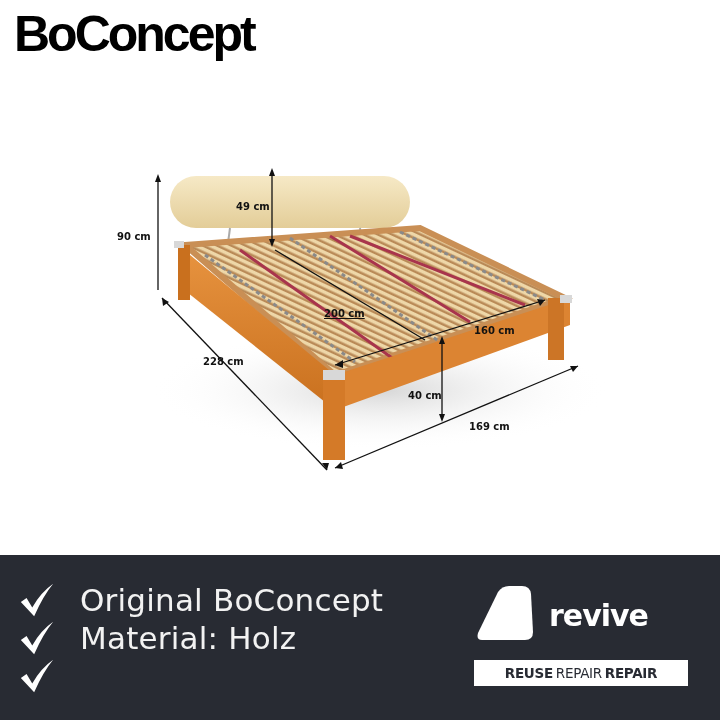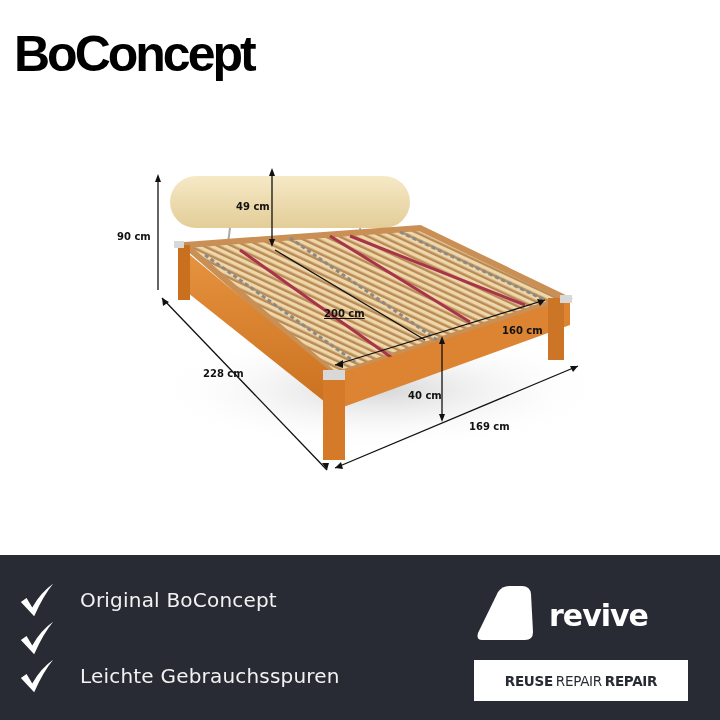--- a/index.html
+++ b/index.html
@@ -1,25 +1,25 @@
 <!DOCTYPE html>
 <html><head>
 <meta charset="utf-8">
 <style>
   html,body{margin:0;padding:0;}
   body{width:720px;height:720px;overflow:hidden;background:#ffffff;font-family:"Liberation Sans",sans-serif;position:relative;}
-  .logo{position:absolute;left:14px;top:24px;font-family:"Liberation Sans",sans-serif;font-weight:bold;font-size:50px;letter-spacing:-3px;color:#000;line-height:60px;}
+  .logo{position:absolute;left:14px;top:4px;font-family:"Liberation Sans",sans-serif;font-weight:bold;font-size:50px;letter-spacing:-3px;color:#000;line-height:60px;}
   .scene{position:absolute;left:0;top:80px;width:720px;height:475px;}
   .dim{position:absolute;font-family:"DejaVu Sans",sans-serif;font-weight:bold;font-size:10px;color:#111;white-space:nowrap;}
   .footer{position:absolute;left:0;top:555px;width:720px;height:165px;background:#282b33;}
   .feat{position:absolute;left:18px;display:flex;align-items:center;}
   .feat .check{width:38px;height:38px;margin-right:24px;}
-  .feat .txt{font-family:"DejaVu Sans",sans-serif;font-size:20px;color:#f2f2f2;font-weight:normal;letter-spacing:0.2px;}
+  .feat .txt{font-family:"DejaVu Sans",sans-serif;font-size:31px;color:#f2f2f2;font-weight:normal;letter-spacing:0.2px;}
   .revive-word{position:absolute;left:549px;top:586px;font-family:"DejaVu Sans",sans-serif;font-weight:bold;font-size:30px;color:#fff;letter-spacing:-1px;line-height:60px;}
-  .tagline{position:absolute;left:474px;top:660px;width:214px;height:41px;background:#fff;display:flex;align-items:center;justify-content:center;font-family:"DejaVu Sans",sans-serif;font-size:13.5px;color:#282b33;letter-spacing:-0.3px;}
+  .tagline{position:absolute;left:474px;top:660px;width:214px;height:26px;background:#fff;display:flex;align-items:center;justify-content:center;font-family:"DejaVu Sans",sans-serif;font-size:13.5px;color:#282b33;letter-spacing:-0.3px;}
   .tagline b{font-weight:bold;}
   .tagline span{margin:4px 3px;}
 </style>
 </head>
 <body>
 
 <div class="logo">BoConcept</div>
 
 <div class="scene">
   <svg width="720" height="475" viewBox="0 80 720 475">
@@ -89,44 +89,44 @@
       <polygon points="442,422 439,414 445,414"></polygon>
       <polygon points="327,470 322,463 329,463"></polygon>
       <polygon points="162,298 163,306 169,302"></polygon>
       <polygon points="578,366 570,366 573,372"></polygon>
       <polygon points="335,468 341,462 343,469"></polygon>
     </g>
   </svg>
   <div class="dim" style="left:117px;top:151px;">90 cm</div>
   <div class="dim" style="left:236px;top:121px;">49 cm</div>
   <div class="dim" style="left:324px;top:228px;text-decoration:underline;">200 cm</div>
-  <div class="dim" style="left:474px;top:245px;margin-left:28px;">160 cm</div>
+  <div class="dim" style="left:474px;top:245px;">160 cm</div>
   <div class="dim" style="left:408px;top:310px;text-align:center;">40 cm</div>
-  <div class="dim" style="left:203px;top:288px;">228 cm</div>
+  <div class="dim" style="left:203px;top:276px;">228 cm</div>
   <div class="dim" style="left:469px;top:341px;">169 cm</div>
 </div>
 
 <div class="footer"></div>
 
 <div class="feat" style="top:581px;">
   <svg class="check" viewBox="0 0 40 40">
       <path d="M3 22 L9 18 L15 28 Q24 12 37 3 Q27 15 17 37 Z" fill="#ffffff"></path>
     </svg>
   <span class="txt">Original BoConcept</span>
 </div>
 <div class="feat" style="top:619px;">
   <svg class="check" viewBox="0 0 40 40">
       <path d="M3 22 L9 18 L15 28 Q24 12 37 3 Q27 15 17 37 Z" fill="#ffffff"></path>
     </svg>
+  <span class="txt">Material: Holz</span>
 </div>
 <div class="feat" style="top:657px;">
   <svg class="check" viewBox="0 0 40 40">
       <path d="M3 22 L9 18 L15 28 Q24 12 37 3 Q27 15 17 37 Z" fill="#ffffff"></path>
     </svg>
-  <span class="txt">Leichte Gebrauchsspuren</span>
 </div>
 
 <svg style="position:absolute;left:476px;top:586px;" width="60" height="56" viewBox="0 0 60 56">
   <path d="M6 54 Q0 54 2 47 L22 6 Q26 0 33 0 L46 0 Q54 0 55 8 L57 46 Q57 54 49 54 Z" fill="#ffffff"></path>
 </svg>
 <div class="revive-word">revive</div>
 <div class="tagline">
   <b>REUSE</b>
   <span>REPAIR</span>
   <b>REPAIR</b>

